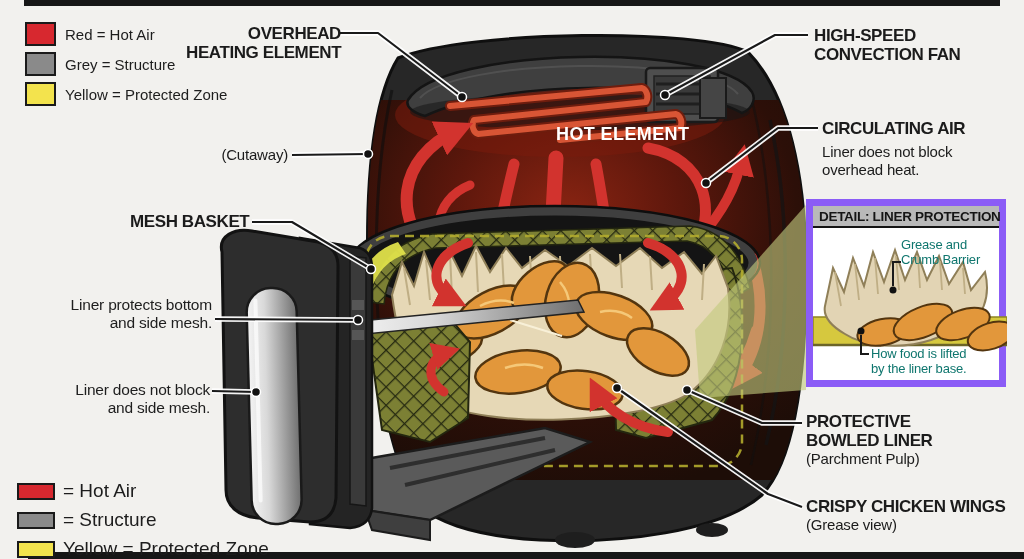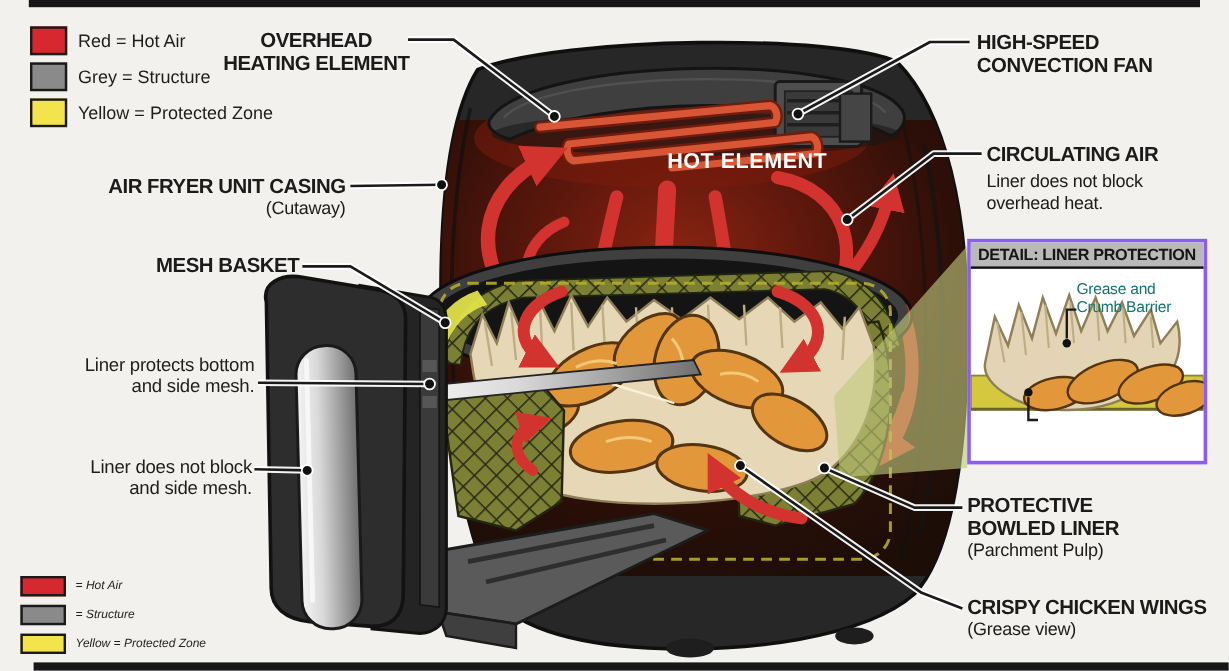--- a/index.html
+++ b/index.html
@@ -9,41 +9,41 @@
   svg.art{position:absolute;left:0;top:0;}
   .bar{position:absolute;background:#161616;}
   .bar.top{left:24px;top:0;width:976px;height:6px;}
   .bar.bottom{left:28px;top:552px;width:996px;height:7px;}
 
   .lbl{position:absolute;color:#1b1b1b;font-weight:700;font-size:17px;
        line-height:19px;letter-spacing:-0.4px;white-space:nowrap;}
   .sub{font-weight:400;font-size:15px;line-height:17.5px;letter-spacing:-0.2px;}
   .annot{position:absolute;color:#1e1e1e;font-size:15.5px;line-height:18px;
        letter-spacing:-0.2px;white-space:nowrap;}
-  .ta-r{text-align:right;} .ta-c{text-align:center;}
+  .ta-r{text-align:right;} .ta-c{text-align:right;}
 
   .hot-airflow{position:absolute;left:556px;top:124px;color:#ffffff;
        font-weight:700;font-size:18px;letter-spacing:0.4px;white-space:nowrap;}
 
   
   .legend{position:absolute;display:flex;flex-direction:column;}
   .legend-row{display:flex;align-items:center;margin-bottom:6px;}
   .swatch{border:2px solid #1a1a1a;margin-right:9px;flex:none;}
   .legend-top{left:25px;top:22px;}
   .legend-top .swatch{width:27px;height:20px;}
   .legend-top .legend-label{font-size:15px;color:#1d1d1d;}
   .legend-bottom{left:17px;top:480px;}
   .legend-bottom .swatch{width:34px;height:13px;margin-right:8px;}
   .legend-bottom .legend-row{margin-bottom:7px;}
-  .legend-bottom .legend-label{font-size:10px;color:#1d1d1d;font-style:italic;}
+  .legend-bottom .legend-label{font-size:19px;color:#1d1d1d;}
   .sw-red{background:#d7282f;} .sw-grey{background:#8a8a8a;} .sw-yellow{background:#f3e34d;}
 
   
   .detail-box{position:absolute;left:806px;top:199px;width:200px;height:188px;
-       background:#ffffff;border:3px solid #8b5cf6;box-sizing:border-box;}
+       background:#ffffff;border:7px solid #8b5cf6;box-sizing:border-box;}
   .detail-header{background:#b9b9b9;border-bottom:2.5px solid #141414;
        color:#151515;font-weight:700;font-size:13.5px;letter-spacing:-0.3px;
        padding:3px 5px 2px 6px;white-space:nowrap;}
   .detail-canvas{position:relative;width:194px;height:158px;}
   .detail-annot{position:absolute;color:#0f766e;font-size:13px;line-height:14.5px;
        letter-spacing:-0.2px;white-space:nowrap;}
 </style>
 </head>
 <body>
 
@@ -260,21 +260,20 @@
     <div>CONVECTION FAN</div>
   </div>
 
   <div class="lbl" style="left:822px;top:119px;">
     <div>CIRCULATING AIR</div>
     <div class="sub" style="margin-top:5px;">Liner does not block</div>
     <div class="sub">overhead heat.</div>
   </div>
 
   <div class="lbl ta-r" style="left:60px;top:146px;width:228px;">
-    <div>AIR FRYER UNIT CASING</div>
     <div class="sub">(Cutaway)</div>
   </div>
 
   <div class="lbl" style="left:130px;top:212px;">
     <div>MESH BASKET</div>
   </div>
 
   <div class="hot-airflow">HOT ELEMENT</div>
 
   <div class="annot ta-r" style="left:40px;top:296px;width:172px;">
@@ -316,16 +315,20 @@
           <polyline points="88,34 80,34 80,58" fill="none" stroke="#1a1a1a" stroke-width="2"></polyline>
           <circle cx="80" cy="62" r="3.5" fill="#111111"></circle>
           <polyline points="48,107 48,126 56,126" fill="none" stroke="#1a1a1a" stroke-width="2"></polyline>
           <circle cx="48" cby="0" cy="103" r="3.5" fill="#111111"></circle>
         </g>
       </svg>
       <div class="detail-annot" style="left:88px;top:10px;">
         <div>Grease and</div>
         <div>Crumb Barrier</div>
       </div>
+      <div class="detail-annot" style="left:58px;top:119px;">
+        <div>How food is lifted</div>
+        <div>by the liner base.</div>
+      </div>
     </div>
   </div>
 
 </div>
 
 </body></html>

